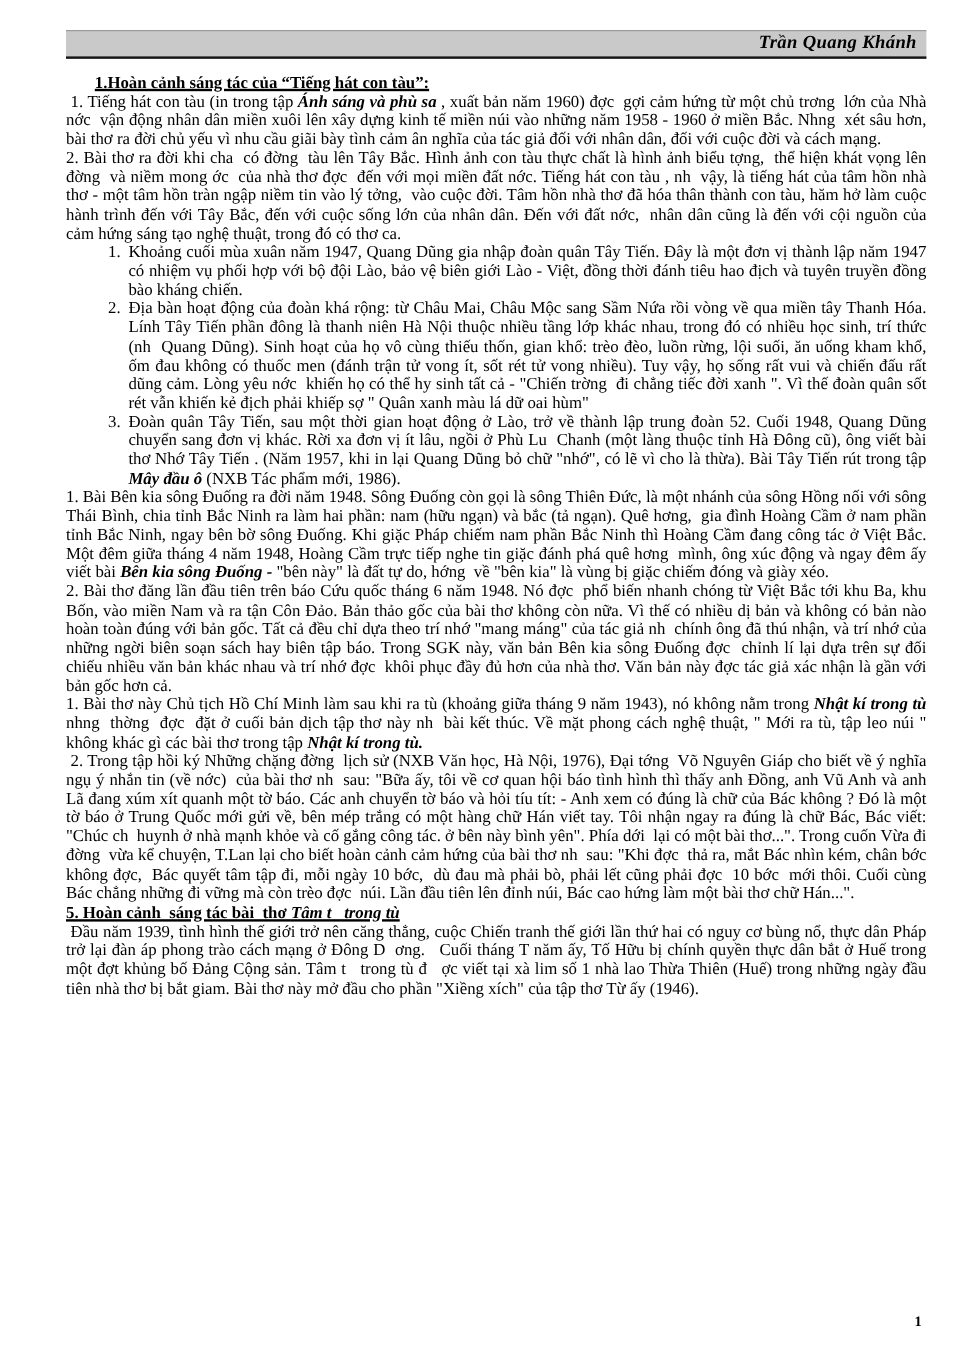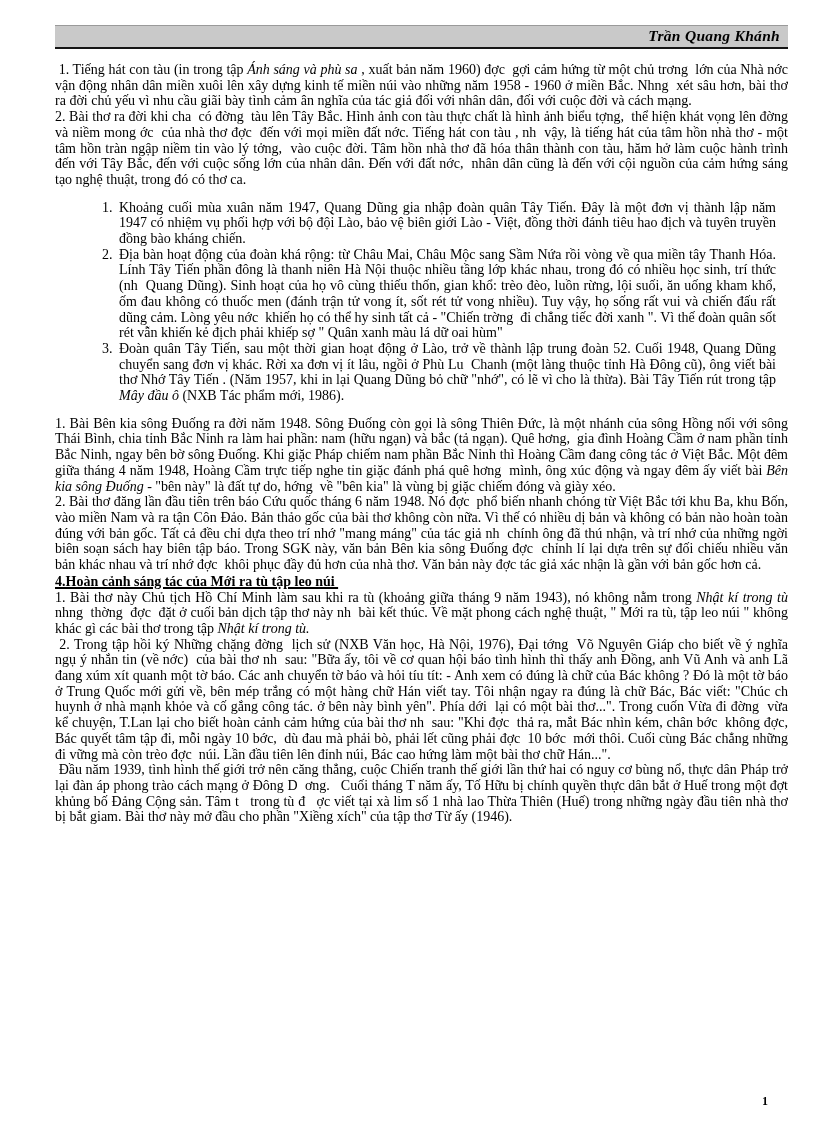--- a/index.html
+++ b/index.html
@@ -5,21 +5,21 @@
   html, body { margin: 0; padding: 0; background: #ffffff; }
   body {
     width: 816px; height: 1123px;
     font-family: "Liberation Serif", "DejaVu Serif", serif;
     color: #000000;
   }
   .page {
     position: relative;
     width: 816px; height: 1123px;
     box-sizing: border-box;
-    padding: 25px 28px 0 55px;
+    padding: 25px 44px 0 55px;
     overflow: hidden;
     background: #ffffff;
   }
   .header-bar {
     background: #c9c9c9;
     border-top: 1px solid #9a9a9a;
     border-bottom: 2px solid #151515;
     text-align: right;
     height: 21px;
     line-height: 20px;
@@ -42,56 +42,57 @@
     text-decoration: underline;
     text-decoration-thickness: 1.5px;
   }
   .sec-heading.indent { text-indent: 24px; }
   p.para {
     margin: 0;
     text-align: justify;
     white-space: pre-wrap;
   }
   ol.num-list {
-    margin: 12px;
+    margin: 0;
     padding-left: 49px;
     list-style: decimal;
   }
   ol.num-list li {
     text-align: justify;
     white-space: pre-wrap;
     padding-left: 3px;
   }
   .s-n  { font-style: normal; }
-  .s-bi { font-weight: normal; font-style: italic; }
+  .s-bi { font-weight: bold; font-style: italic; }
   .s-i  { }
   .page-number {
     position: absolute;
     right: 48px;
     bottom: 14px;
     font-size: 12px;
     font-weight: bold;
   }
 </style>
 </head>
 <body>
 
 <div class="page">
   <div class="header-bar">
     <span class="author">Trần Quang Khánh</span>
   </div>
   <div class="doc-body">
+      <div class="sec-heading indent"><span class="hu"><span class="s-n">1.Hoàn cảnh sáng tác của “Tiếng hát con tàu”:</span></span></div>
       <p class="para"><span class="s-n"> 1. Tiếng hát con tàu (in trong tập </span><span class="s-bi">Ánh sáng và phù sa</span><span class="s-n"> , xuất bản năm 1960) đợc  gợi cảm hứng từ một chủ trơng  lớn của Nhà nớc  vận động nhân dân miền xuôi lên xây dựng kinh tế miền núi vào những năm 1958 - 1960 ở miền Bắc. Nhng  xét sâu hơn, bài thơ ra đời chủ yếu vì nhu cầu giãi bày tình cảm ân nghĩa của tác giả đối với nhân dân, đối với cuộc đời và cách mạng.</span></p>
       <p class="para"><span class="s-n">2. Bài thơ ra đời khi cha  có đờng  tàu lên Tây Bắc. Hình ảnh con tàu thực chất là hình ảnh biểu tợng,  thể hiện khát vọng lên đờng  và niềm mong ớc  của nhà thơ đợc  đến với mọi miền đất nớc. Tiếng hát con tàu , nh  vậy, là tiếng hát của tâm hồn nhà thơ - một tâm hồn tràn ngập niềm tin vào lý tởng,  vào cuộc đời. Tâm hồn nhà thơ đã hóa thân thành con tàu, hăm hở làm cuộc hành trình đến với Tây Bắc, đến với cuộc sống lớn của nhân dân. Đến với đất nớc,  nhân dân cũng là đến với cội nguồn của cảm hứng sáng tạo nghệ thuật, trong đó có thơ ca.</span></p>
       <ol class="num-list">
         <li><span class="s-n">Khoảng cuối mùa xuân năm 1947, Quang Dũng gia nhập đoàn quân Tây Tiến. Đây là một đơn vị thành lập năm 1947 có nhiệm vụ phối hợp với bộ đội Lào, bảo vệ biên giới Lào - Việt, đồng thời đánh tiêu hao địch và tuyên truyền đồng bào kháng chiến.</span></li>
         <li><span class="s-n">Địa bàn hoạt động của đoàn khá rộng: từ Châu Mai, Châu Mộc sang Sầm Nứa rồi vòng về qua miền tây Thanh Hóa. Lính Tây Tiến phần đông là thanh niên Hà Nội thuộc nhiều tầng lớp khác nhau, trong đó có nhiều học sinh, trí thức (nh  Quang Dũng). Sinh hoạt của họ vô cùng thiếu thốn, gian khổ: trèo đèo, luồn rừng, lội suối, ăn uống kham khổ, ốm đau không có thuốc men (đánh trận tử vong ít, sốt rét tử vong nhiều). Tuy vậy, họ sống rất vui và chiến đấu rất dũng cảm. Lòng yêu nớc  khiến họ có thể hy sinh tất cả - "Chiến trờng  đi chẳng tiếc đời xanh ". Vì thế đoàn quân sốt rét vẫn khiến kẻ địch phải khiếp sợ " Quân xanh màu lá dữ oai hùm"</span></li>
         <li><span class="s-n">Đoàn quân Tây Tiến, sau một thời gian hoạt động ở Lào, trở về thành lập trung đoàn 52. Cuối 1948, Quang Dũng chuyển sang đơn vị khác. Rời xa đơn vị ít lâu, ngồi ở Phù Lu  Chanh (một làng thuộc tỉnh Hà Đông cũ), ông viết bài thơ Nhớ Tây Tiến . (Năm 1957, khi in lại Quang Dũng bỏ chữ "nhớ", có lẽ vì cho là thừa). Bài Tây Tiến rút trong tập </span><span class="s-bi">Mây đầu ô</span><span class="s-n"> (NXB Tác phẩm mới, 1986).</span></li>
       </ol>
       <p class="para"><span class="s-n">1. Bài Bên kia sông Đuống ra đời năm 1948. Sông Đuống còn gọi là sông Thiên Đức, là một nhánh của sông Hồng nối với sông Thái Bình, chia tỉnh Bắc Ninh ra làm hai phần: nam (hữu ngạn) và bắc (tả ngạn). Quê hơng,  gia đình Hoàng Cầm ở nam phần tỉnh Bắc Ninh, ngay bên bờ sông Đuống. Khi giặc Pháp chiếm nam phần Bắc Ninh thì Hoàng Cầm đang công tác ở Việt Bắc. Một đêm giữa tháng 4 năm 1948, Hoàng Cầm trực tiếp nghe tin giặc đánh phá quê hơng  mình, ông xúc động và ngay đêm ấy viết bài </span><span class="s-bi">Bên kia sông Đuống -</span><span class="s-n"> "bên này" là đất tự do, hớng  về "bên kia" là vùng bị giặc chiếm đóng và giày xéo.</span></p>
       <p class="para"><span class="s-n">2. Bài thơ đăng lần đầu tiên trên báo Cứu quốc tháng 6 năm 1948. Nó đợc  phổ biến nhanh chóng từ Việt Bắc tới khu Ba, khu Bốn, vào miền Nam và ra tận Côn Đảo. Bản thảo gốc của bài thơ không còn nữa. Vì thế có nhiều dị bản và không có bản nào hoàn toàn đúng với bản gốc. Tất cả đều chỉ dựa theo trí nhớ "mang máng" của tác giả nh  chính ông đã thú nhận, và trí nhớ của những ngời biên soạn sách hay biên tập báo. Trong SGK này, văn bản Bên kia sông Đuống đợc  chỉnh lí lại dựa trên sự đối chiếu nhiều văn bản khác nhau và trí nhớ đợc  khôi phục đầy đủ hơn của nhà thơ. Văn bản này đợc tác giả xác nhận là gần với bản gốc hơn cả.</span></p>
-      <div class="sec-heading"><span class="hu"><span class="s-n">4.Hoàn cảnh sáng tác của Mới ra tù tập leo núi </span></span></div>
       <p class="para"><span class="s-n">1. Bài thơ này Chủ tịch Hồ Chí Minh làm sau khi ra tù (khoảng giữa tháng 9 năm 1943), nó không nằm trong </span><span class="s-bi">Nhật kí trong tù</span><span class="s-n"> nhng  thờng  đợc  đặt ở cuối bản dịch tập thơ này nh  bài kết thúc. Về mặt phong cách nghệ thuật, " Mới ra tù, tập leo núi " không khác gì các bài thơ trong tập </span><span class="s-bi">Nhật kí trong tù.</span></p>
       <p class="para"><span class="s-n"> 2. Trong tập hồi ký </span><span class="s-i">Những chặng đờng  lịch sử</span><span class="s-n"> (NXB Văn học, Hà Nội, 1976), Đại tớng  Võ Nguyên Giáp cho biết về ý nghĩa ngụ ý nhắn tin (về nớc)  của bài thơ nh  sau: "Bữa ấy, tôi về cơ quan hội báo tình hình thì thấy anh Đồng, anh Vũ Anh và anh Lã đang xúm xít quanh một tờ báo. Các anh chuyển tờ báo và hỏi tíu tít: - Anh xem có đúng là chữ của Bác không ? Đó là một tờ báo ở Trung Quốc mới gửi về, bên mép trắng có một hàng chữ Hán viết tay. Tôi nhận ngay ra đúng là chữ Bác, Bác viết: "Chúc ch  huynh ở nhà mạnh khỏe và cố gắng công tác. ở bên này bình yên". Phía dới  lại có một bài thơ...". Trong cuốn </span><span class="s-i">Vừa đi đờng  vừa kể chuyện,</span><span class="s-n"> T.Lan lại cho biết hoàn cảnh cảm hứng của bài thơ nh  sau: "Khi đợc  thả ra, mắt Bác nhìn kém, chân bớc  không đợc,  Bác quyết tâm tập đi, mỗi ngày 10 bớc,  dù đau mà phải bò, phải lết cũng phải đợc  10 bớc  mới thôi. Cuối cùng Bác chẳng những đi vững mà còn trèo đợc  núi. Lần đầu tiên lên đỉnh núi, Bác cao hứng làm một bài thơ chữ Hán...".</span></p>
+      <div class="sec-heading"><span class="hu"><span class="s-n">5. Hoàn cảnh  sáng tác bài  thơ </span><span class="s-bi">Tâm t   trong tù</span></span></div>
       <p class="para"><span class="s-n"> Đầu năm 1939, tình hình thế giới trở nên căng thẳng, cuộc Chiến tranh thế giới lần thứ hai có nguy cơ bùng nổ, thực dân Pháp trở lại đàn áp phong trào cách mạng ở Đông D  ơng.   Cuối tháng T năm ấy, Tố Hữu bị chính quyền thực dân bắt ở Huế trong một đợt khủng bố Đảng Cộng sản. </span><span class="s-i">Tâm t   trong tù đ</span><span class="s-n">   ợc viết tại xà lim số 1 nhà lao Thừa Thiên (Huế) trong những ngày đầu tiên nhà thơ bị bắt giam. Bài thơ này mở đầu cho phần "Xiềng xích" của tập thơ </span><span class="s-i">Từ ấy</span><span class="s-n"> (1946).</span></p>
     </div>
   <div class="page-number">1</div>
 </div>
 
 </body></html>

